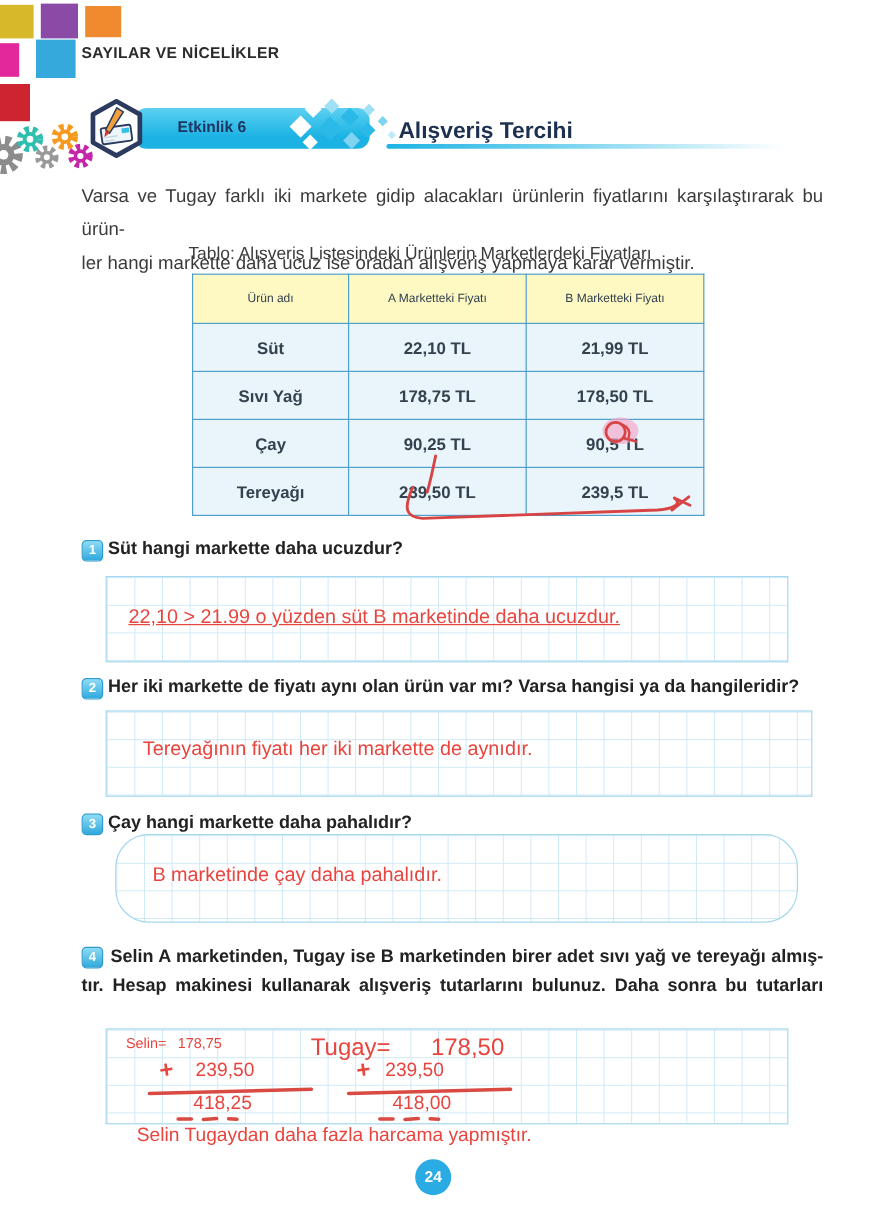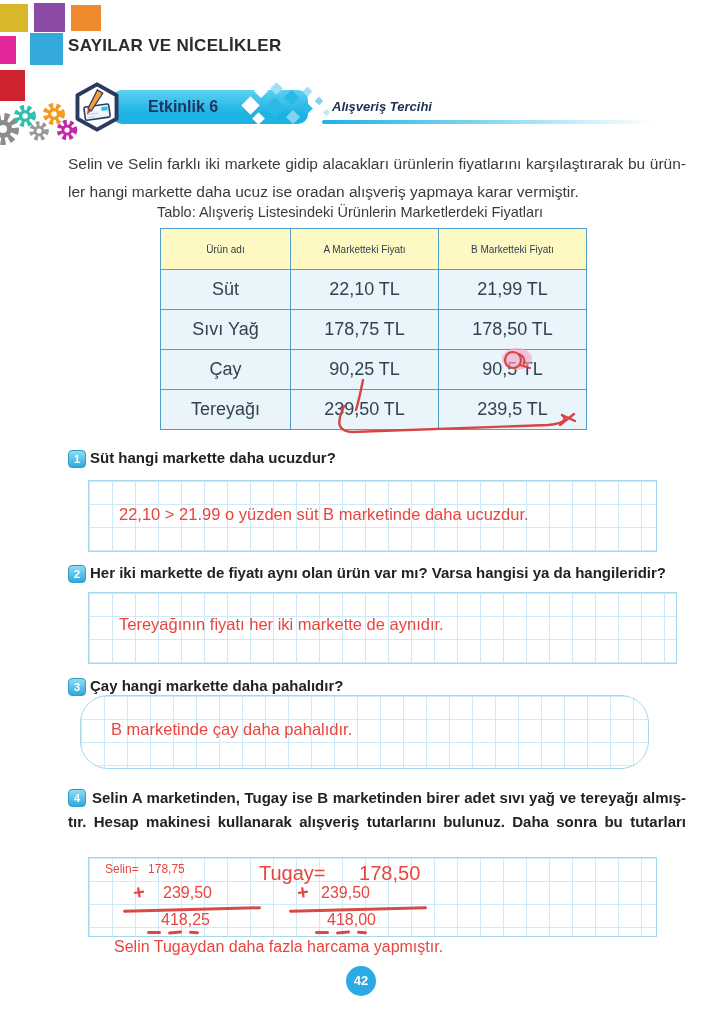--- a/index.html
+++ b/index.html
@@ -11,34 +11,34 @@
     color:#333;
   }
   .abs{position:absolute;}
 
   
   .sq{position:absolute;}
 
   
   .unit-title{
     left:68px;top:36px;
-    font-size:17px;font-weight:bold;color:#2b2b2b;letter-spacing:.3px;
+    font-size:13px;font-weight:bold;color:#2b2b2b;letter-spacing:.3px;
   }
 
   
   .banner-bar{
     left:112px;top:90px;width:196px;height:34px;
     background:linear-gradient(180deg,#5cd0f1 0%,#1cb3e4 70%);
     border-radius:10px;
   }
   .banner-label{
-    left:148px;top:98px;font-size:16px;font-weight:bold;color:#1e3461;
+    left:148px;top:98px;font-size:13px;font-weight:bold;color:#1e3461;
   }
   .activity-title{
-    left:332px;top:99px;font-size:13px;font-weight:bold;color:#1e3050;font-style:italic;
+    left:332px;top:99px;font-size:19px;font-weight:bold;color:#1e3050;
   }
   .banner-line{
     left:322px;top:120px;width:348px;height:4px;border-radius:2px;
     background:linear-gradient(90deg,#1cb3e4 0%,#7fd5f0 45%,rgba(255,255,255,0) 95%);
   }
 
   
   .intro{
     left:68px;top:150px;width:618px;
     font-size:15.5px;line-height:28px;color:#3b3b3b;
@@ -48,21 +48,21 @@
   
   .tbl-caption{
     left:157px;top:204px;font-size:14.5px;color:#3b3b3b;
   }
   table.prices{
     position:absolute;left:160px;top:228px;
     border-collapse:collapse;table-layout:fixed;
   }
   table.prices th, table.prices td{
     border:1.6px solid #4e9fca;text-align:center;
-    font-size:18px;color:#35424e;
+    font-size:14px;color:#35424e;font-weight:bold;
   }
   table.prices th{
     background:#fef9c3;height:38px;font-weight:normal;font-size:10px;color:#2f3e4e;
   }
   table.prices td{background:#e9f4fb;height:37px;}
   .col-p{width:130px;} .col-a{width:148px;} .col-b{width:148px;}
 
   
   .qbadge{
     position:absolute;width:16px;height:16px;border-radius:4px;
@@ -166,21 +166,21 @@
     <rect x="64" y="24" width="9" height="9" fill="#2bb9e8" transform="rotate(45 68.5 28.5)"></rect>
     <rect x="66" y="8" width="7" height="7" fill="#9fe0f5" transform="rotate(45 69.5 11.5)"></rect>
     <rect x="78" y="18" width="6" height="6" fill="#7fd4f0" transform="rotate(45 81 21)"></rect>
     <rect x="86" y="30" width="5" height="5" fill="#bfeaf8" transform="rotate(45 88.5 32.5)"></rect>
   </g>
 </svg>
 <div class="abs activity-title">Alışveriş Tercihi</div>
 <div class="abs banner-line"></div>
 
 <div class="abs intro">
-  <div class="justify-line">Selin ve Selin farklı iki markete gidip alacakları ürünlerin fiyatlarını karşılaştırarak bu ürün-</div>
+  <div class="justify-line">Varsa ve Tugay farklı iki markete gidip alacakları ürünlerin fiyatlarını karşılaştırarak bu ürün-</div>
   <div>ler hangi markette daha ucuz ise oradan alışveriş yapmaya karar vermiştir.</div>
 </div>
 
 <div class="abs tbl-caption">Tablo: Alışveriş Listesindeki Ürünlerin Marketlerdeki Fiyatları</div>
 <table class="prices">
   <colgroup>
       <col class="col-p">
       <col class="col-a">
       <col class="col-b">
     </colgroup>
@@ -217,32 +217,32 @@
   <ellipse cx="357" cy="131" rx="15" ry="11" fill="#f6a4c6" opacity="0.65"></ellipse>
   <circle cx="353" cy="132" r="8" fill="none" stroke="#d84444" stroke-width="2.2"></circle>
   <path d="M359,126 q7,3 5,10 M360,137 l10,3" fill="none" stroke="#d84444" stroke-width="2" stroke-linecap="round"></path>
   <path d="M203,152 C201,162 199,172 196,182" fill="none" stroke="#d84444" stroke-width="2.4" stroke-linecap="round"></path>
   <path d="M184,178 C176,196 178,203 192,204 L388,197 C401,196 409,192 402,187 M402,187 l13,6 m-1,-7 l-14,11" fill="none" stroke="#d84444" stroke-width="2.4" stroke-linecap="round" stroke-linejoin="round"></path>
 </svg>
 
 <div class="qbadge" style="left:68px;top:450px;">1</div>
 <div class="qtext" style="left:90px;top:449px;">Süt hangi markette daha ucuzdur?</div>
 <div class="grid-box" style="left:88px;top:480px;height:70px;">
-  <div class="ans hand" style="left:30px;top:24px;">22,10 &gt; 21.99 o yüzden süt B marketinde daha ucuzdur.</div>
+  <div class="ans hand" style="left:18px;top:24px;text-decoration:underline;">22,10 &gt; 21.99 o yüzden süt B marketinde daha ucuzdur.</div>
 </div>
 
 <div class="qbadge" style="left:68px;top:565px;">2</div>
 <div class="qtext" style="left:90px;top:564px;">Her iki markette de fiyatı aynı olan ürün var mı? Varsa hangisi ya da hangileridir?</div>
 <div class="grid-box" style="left:88px;top:592px;height:70px;padding-left:20px;">
   <div class="ans hand" style="left:30px;top:22px;">Tereyağının fiyatı her iki markette de aynıdır.</div>
 </div>
 
 <div class="qbadge" style="left:68px;top:678px;">3</div>
 <div class="qtext" style="left:90px;top:677px;">Çay hangi markette daha pahalıdır?</div>
-<div class="grid-box" style="left:80px;top:695px;height:72px;border-radius:28px;">
+<div class="grid-box" style="left:96px;top:695px;height:72px;border-radius:28px;">
   <div class="ans hand" style="left:30px;top:24px;">B marketinde çay daha pahalıdır.</div>
 </div>
 
 <div class="qbadge" style="left:68px;top:789px;">4</div>
 <div class="abs q4block">
   <div class="justify-line q4-line1">Selin A marketinden, Tugay ise B marketinden birer adet sıvı yağ ve tereyağı almış-</div>
   <div class="justify-line">tır. Hesap makinesi kullanarak alışveriş tutarlarını bulunuz. Daha sonra bu tutarları</div>
 </div>
 
 <div class="grid-box" style="left:88px;top:857px;height:78px;">
@@ -268,13 +268,13 @@
       <div></div>
     </div>
   <div class="dash-row" style="left:226px;top:73px;">
       <div></div>
       <div></div>
       <div></div>
     </div>
 </div>
 <div class="abs hand" style="left:114px;top:938px;font-size:16px;">Selin Tugaydan daha fazla harcama yapmıştır.</div>
 
-<div class="abs page-badge">42</div>
+<div class="abs page-badge">24</div>
 
 </body></html>

